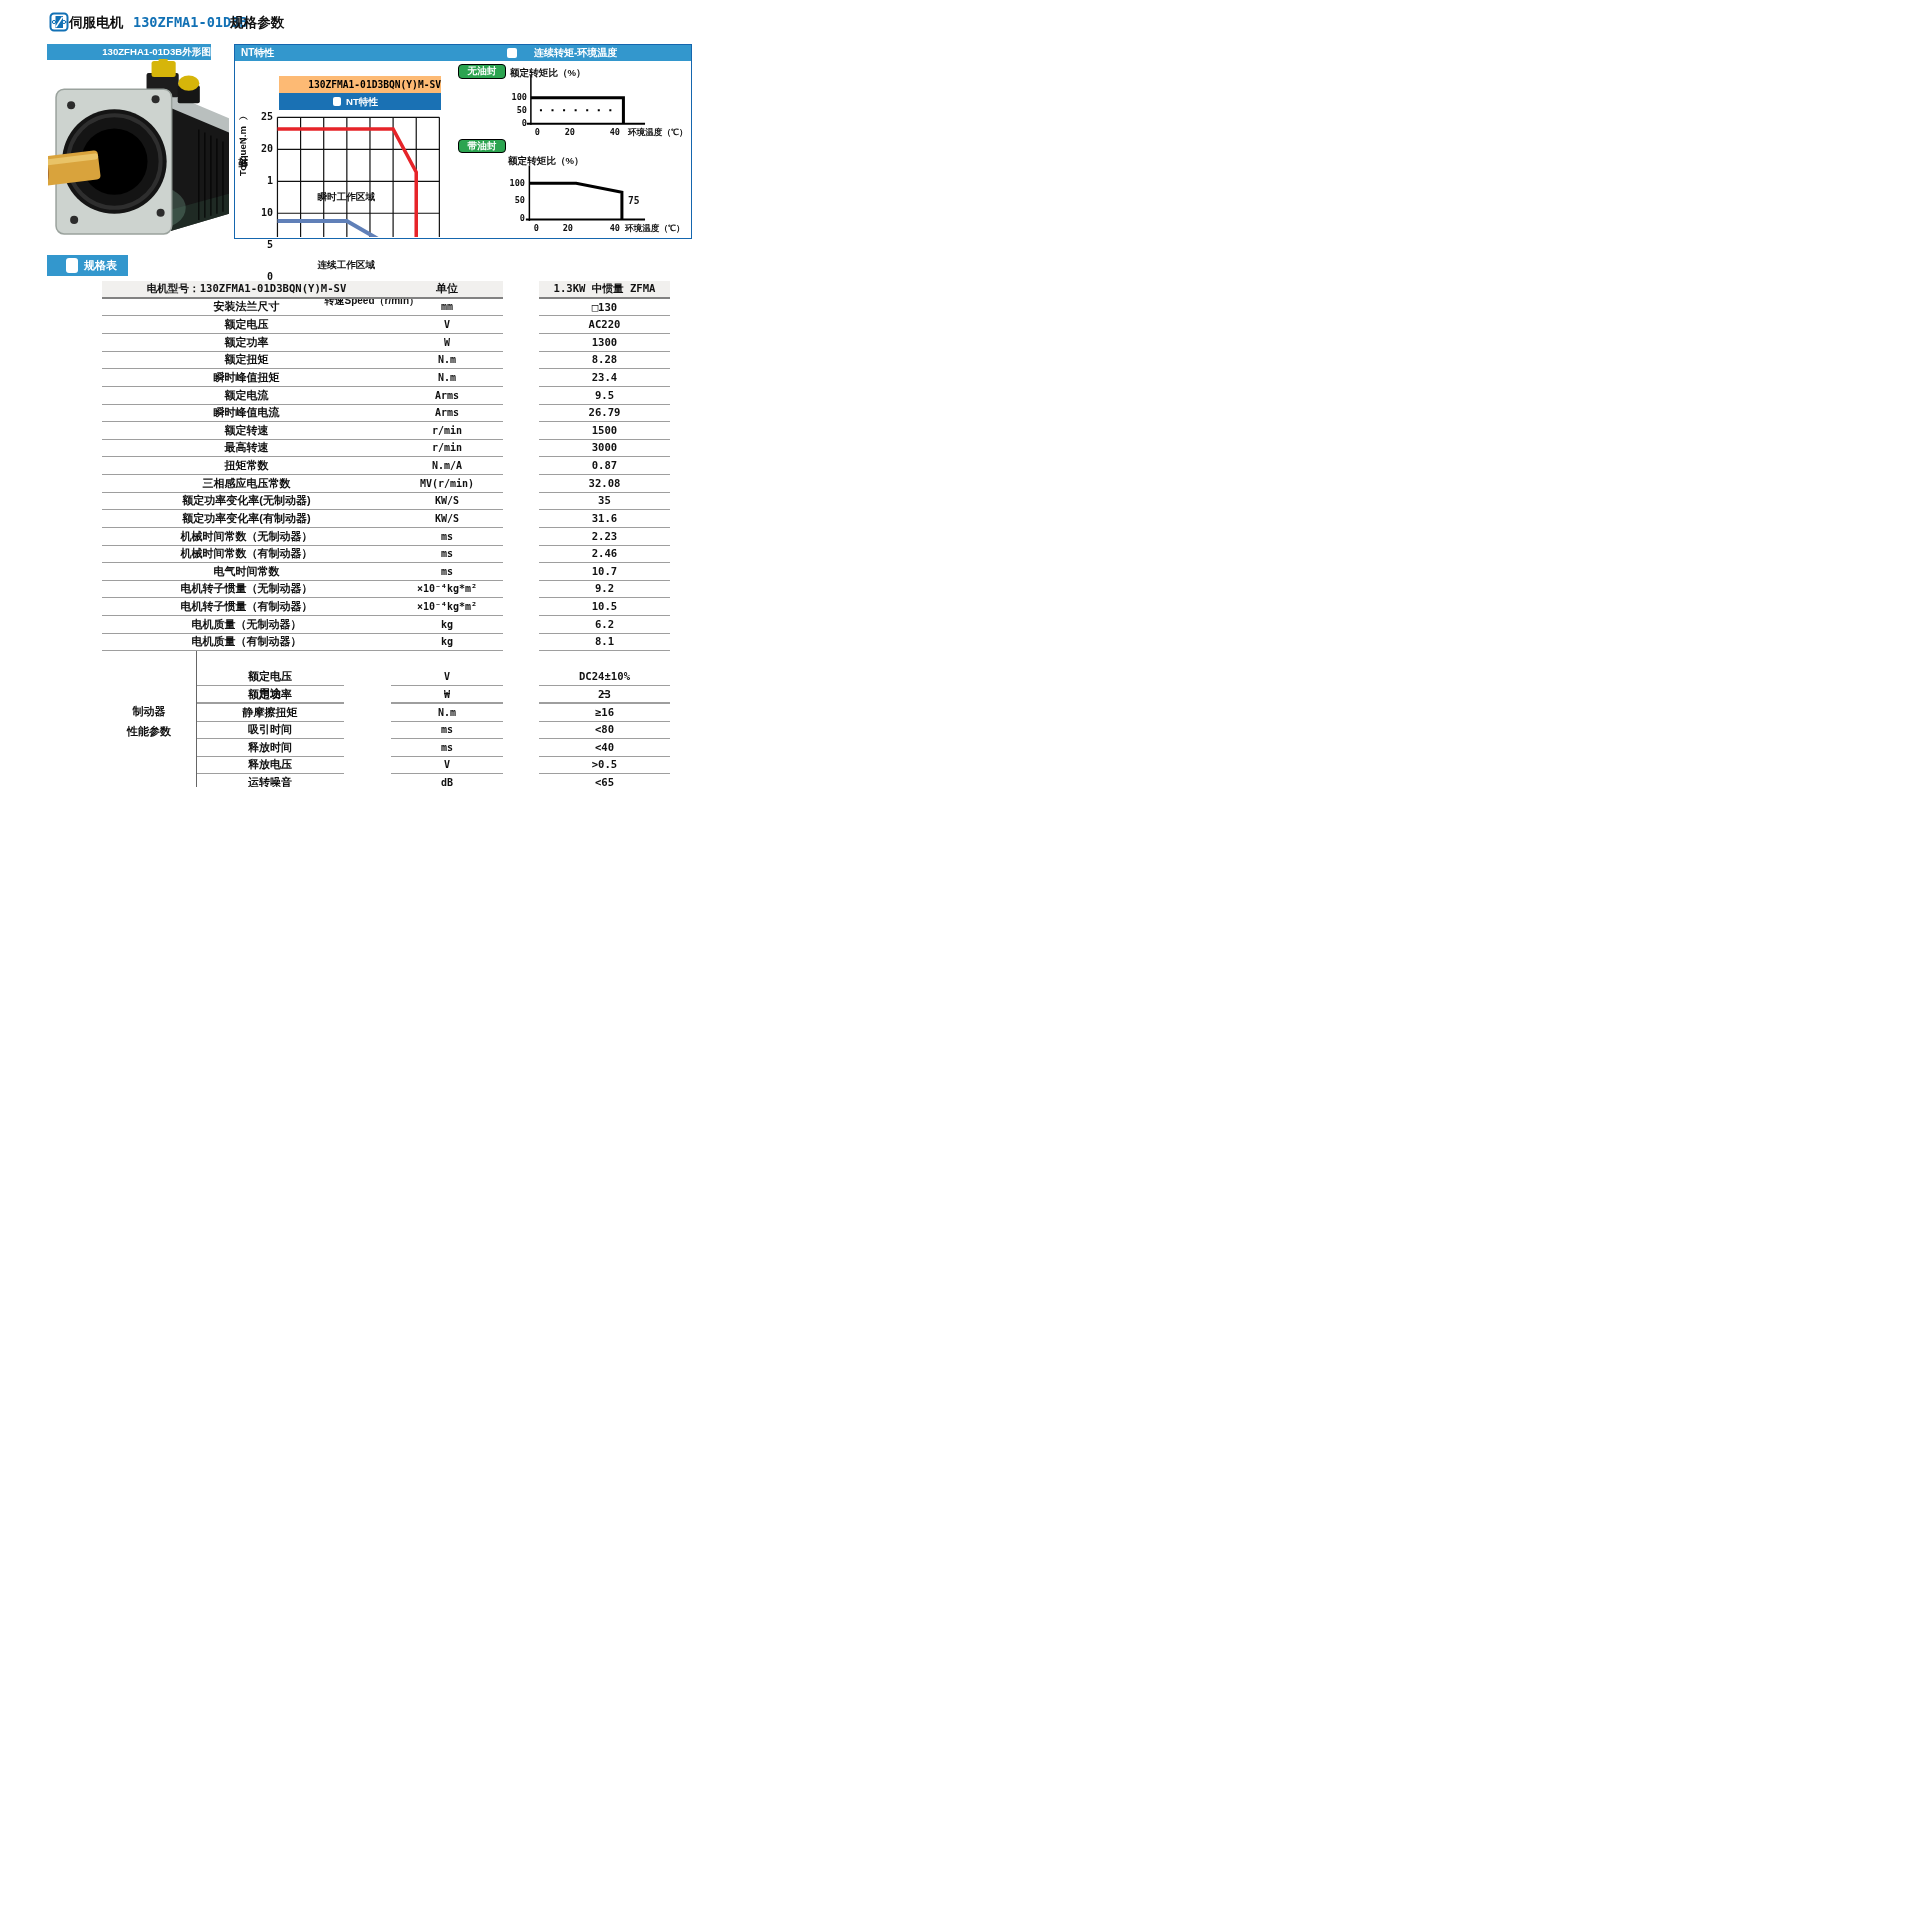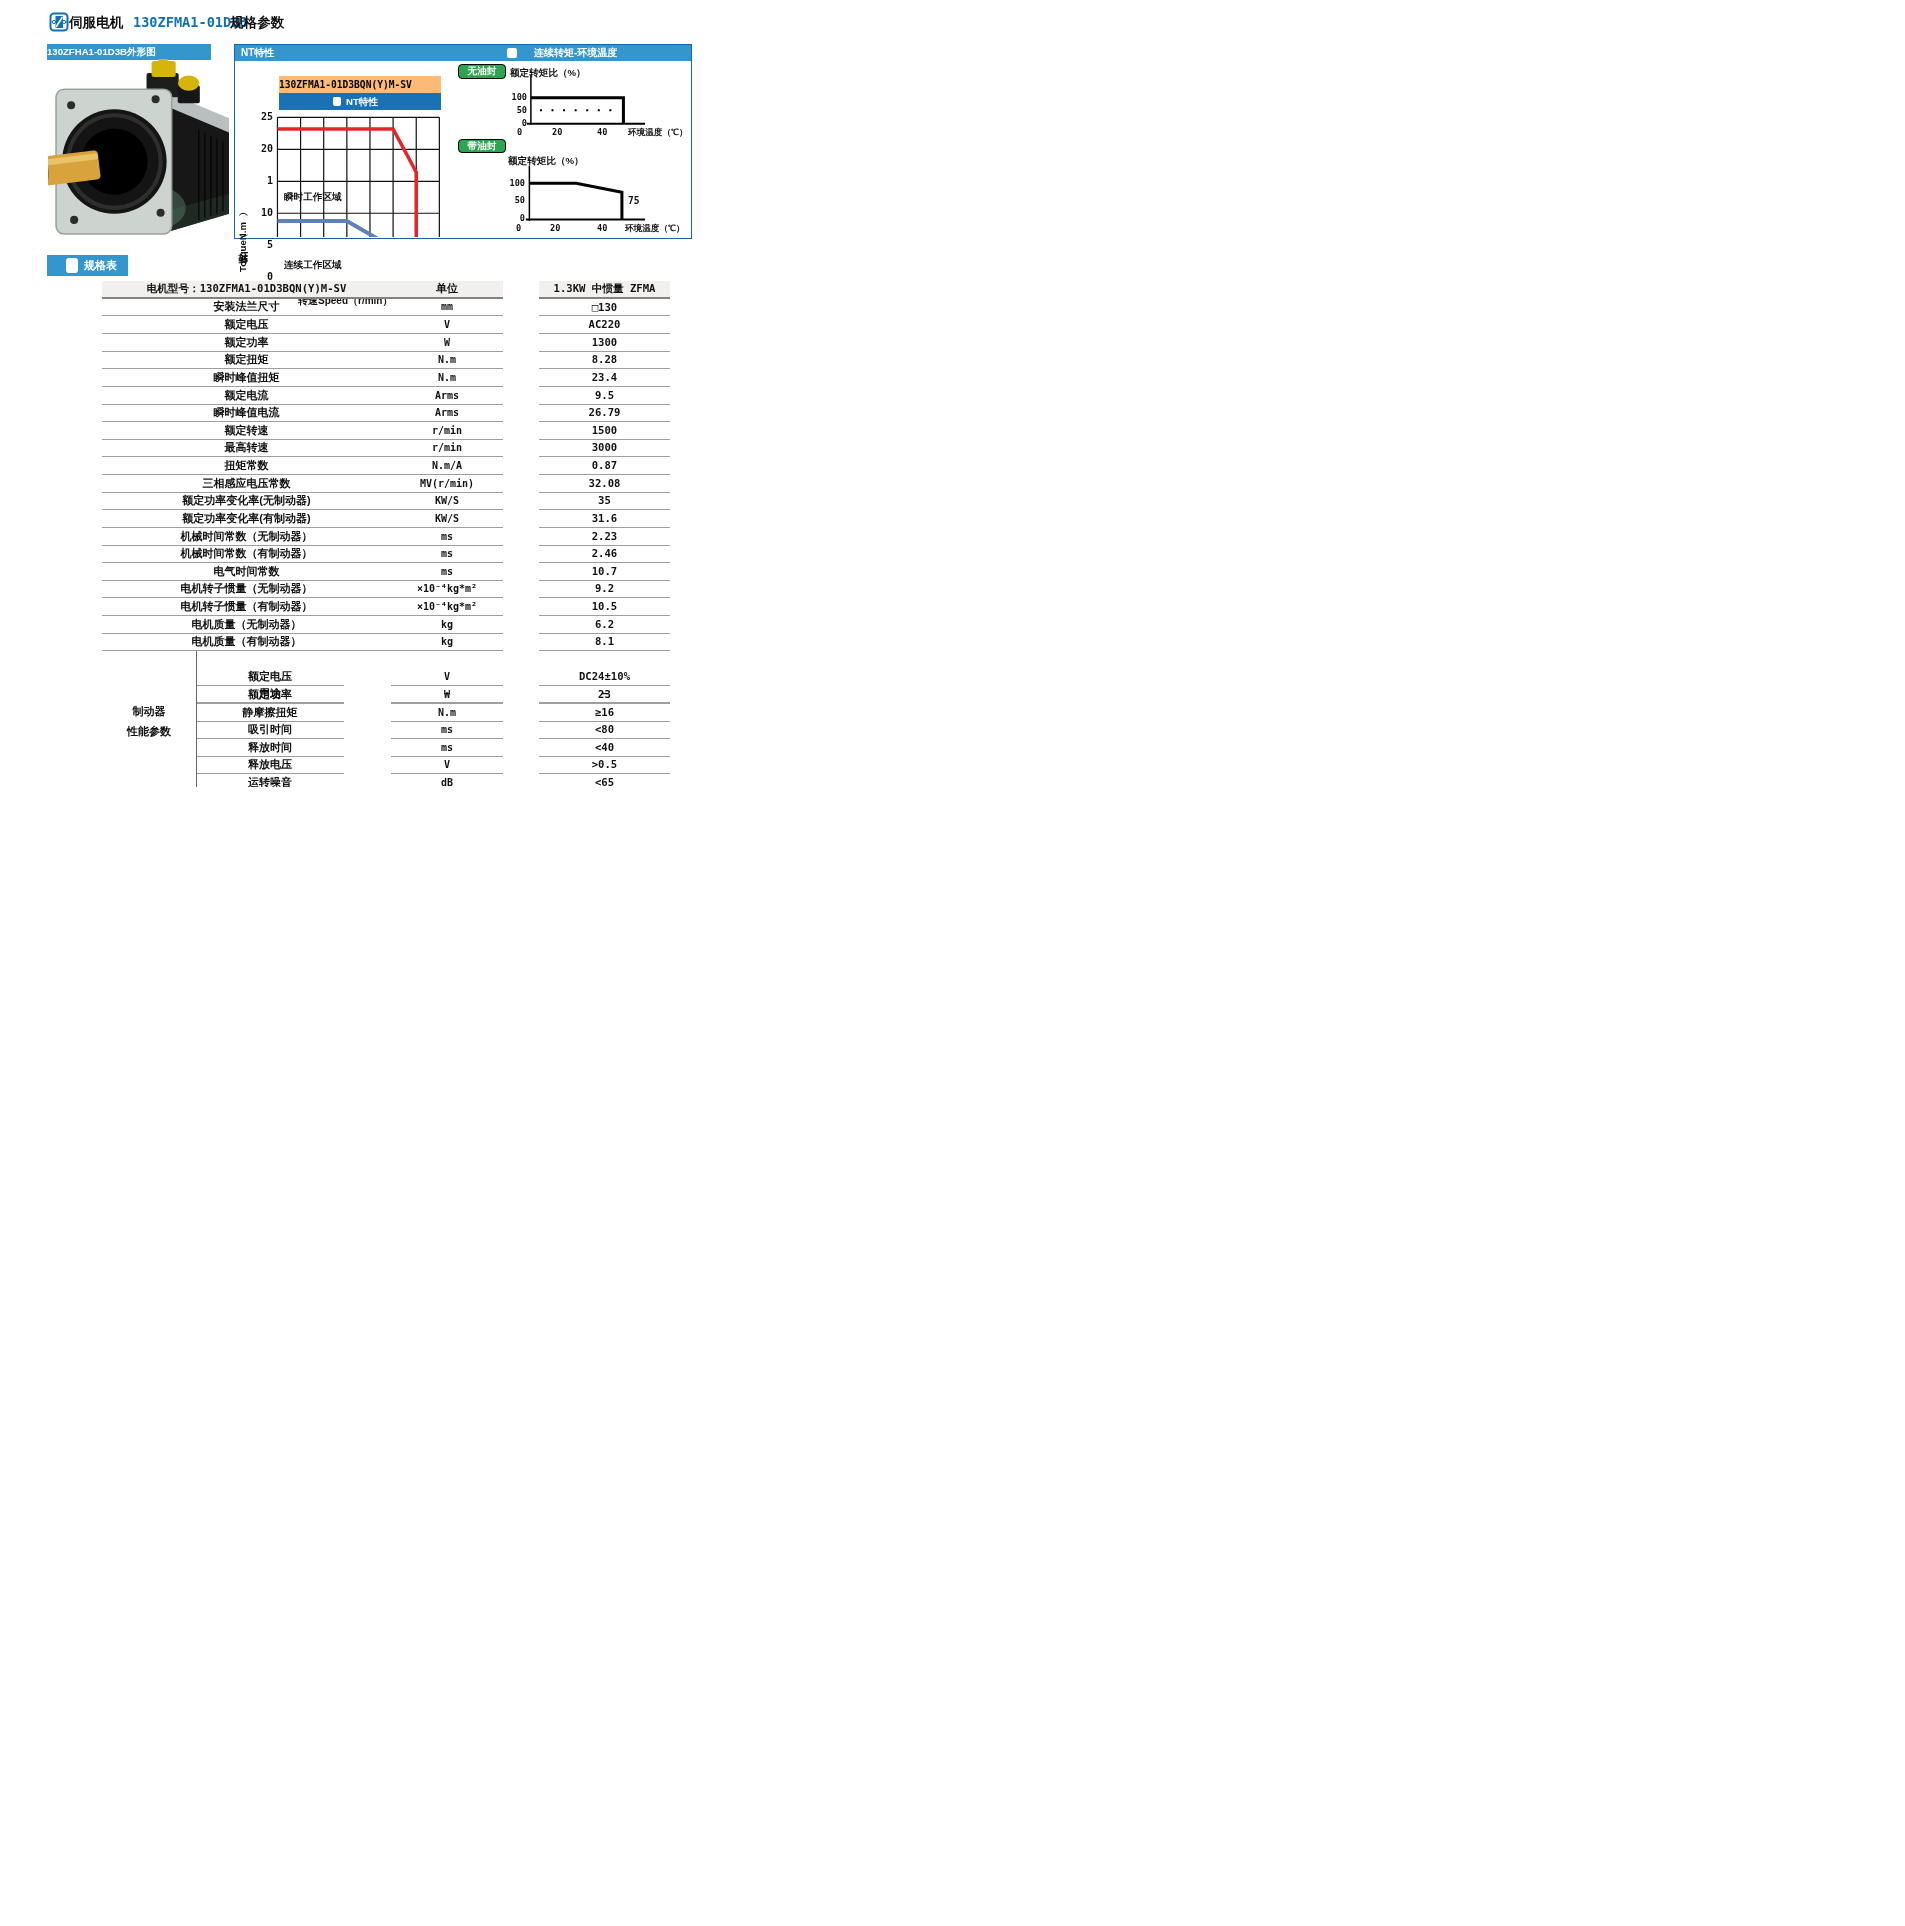--- a/index.html
+++ b/index.html
@@ -5,21 +5,21 @@
   html,body{margin:0;padding:0;background:#fff}
   #page{position:relative;width:778px;height:787px;background:#fff;overflow:hidden;
         font-family:"Liberation Sans",sans-serif;font-weight:bold;color:#111}
   .abs{position:absolute}
   .mono{font-family:"DejaVu Sans Mono",monospace}
   .bluebar{background:#3397cd;color:#fff}
   .wsq{background:#fff;border-radius:2px}
   .badge{background:#2ca450;border:1.5px solid #000;border-radius:4px;color:#fff;
          display:flex;align-items:center;justify-content:center;font-size:9.6px;box-sizing:border-box}
   .tick{font-size:8.6px;line-height:10px}
-  .r{text-align:right}.c{text-align:left}
+  .r{text-align:right}.c{text-align:right}
   
   #spec-table{left:0;top:281px;width:778px;height:506px}
   .trow{position:absolute;left:0;width:100%;height:17.6px}
   .tcell{position:absolute;top:0;height:17.6px;display:flex;align-items:center;justify-content:center;
          border-bottom:1.5px solid #9e9e9e;box-sizing:border-box;font-size:11px}
   .c1{left:102px;width:289px}
   .c1b{left:196px;width:148px}
   .c2{left:391px;width:112px;font-size:10px}
   .c3{left:539px;width:131px;font-size:10.6px}
   .thead .tcell{background:#f1f0ee;border-bottom:2px solid #828282;font-size:10.6px}

